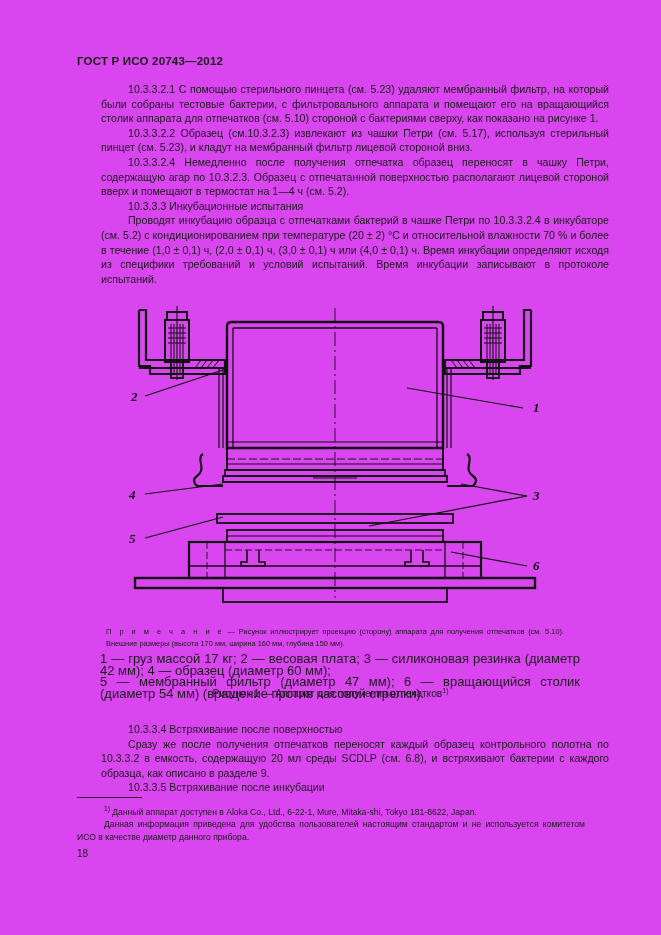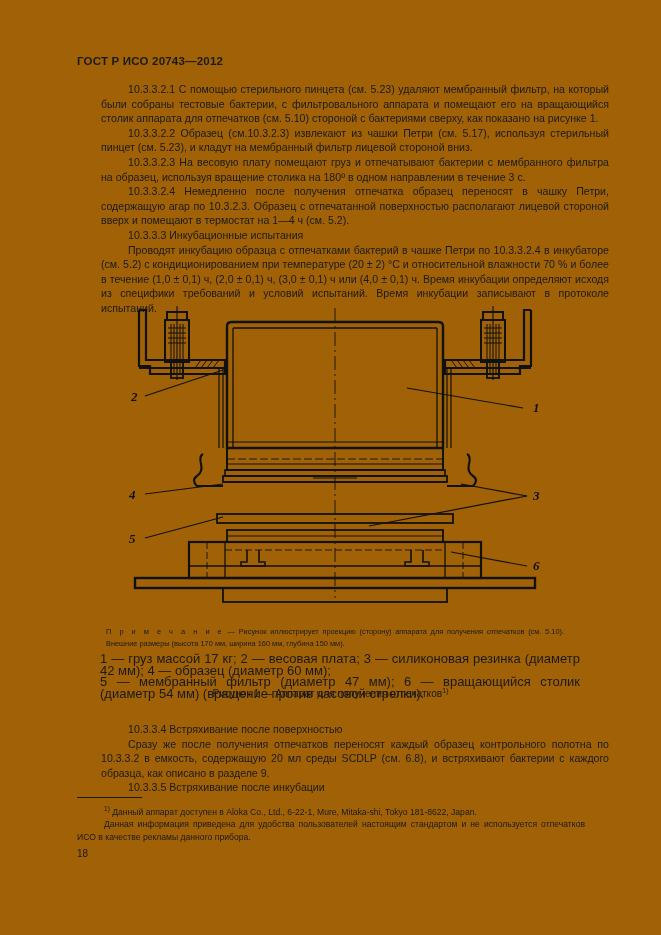--- a/index.html
+++ b/index.html
@@ -4,21 +4,21 @@
 <style>
   html, body {
     margin: 0;
     padding: 0;
     background: #ffffff;
   }
   .page {
     position: relative;
     width: 661px;
     height: 935px;
-    background: #a16207;
+    background: #d946ef;
     font-family: "Liberation Sans", sans-serif;
     color: #1a1a1a;
     overflow: hidden;
   }
   .header {
     position: absolute;
     left: 77px;
     top: 55px;
     font-size: 11.5px;
     font-weight: bold;
@@ -113,21 +113,20 @@
 </head>
 <body>
 
 <div class="page">
 
   <div class="header">ГОСТ Р ИСО 20743—2012</div>
 
   <div class="body-text block-a">
     <p>10.3.3.2.1  С помощью стерильного пинцета (см. 5.23) удаляют мембранный фильтр, на который были собраны тестовые бактерии, с фильтровального аппарата и помещают его на вращающийся столик аппарата для отпечатков (см. 5.10) стороной с бактериями сверху, как показано на рисунке 1.</p>
     <p>10.3.3.2.2  Образец (см.10.3.2.3) извлекают из чашки Петри (см. 5.17), используя стерильный пинцет (см. 5.23), и кладут на мембранный фильтр лицевой стороной вниз.</p>
-    <p>10.3.3.2.3  На весовую плату помещают груз и отпечатывают бактерии с мембранного фильтра на образец, используя вращение столика на 180º в одном направлении в течение 3 с.</p>
     <p>10.3.3.2.4  Немедленно после получения отпечатка образец переносят в чашку Петри, содержащую агар по 10.3.2.3. Образец с отпечатанной поверхностью располагают лицевой стороной вверх и помещают в термостат на 1—4 ч (см. 5.2).</p>
     <p>10.3.3.3  Инкубационные испытания</p>
     <p>Проводят инкубацию образца с отпечатками бактерий в чашке Петри по 10.3.3.2.4 в инкубаторе (см. 5.2) с кондиционированием при температуре (20 ± 2) °С и относительной влажности 70 % и более в течение (1,0 ± 0,1) ч, (2,0 ± 0,1) ч, (3,0 ± 0,1) ч или (4,0 ± 0,1) ч. Время инкубации определяют исходя из специфики требований и условий испытаний. Время инкубации записывают в протоколе испытаний.</p>
   </div>
 
   <div class="figure">
     <svg width="440" height="305" viewBox="0 0 440 305" xmlns="http://www.w3.org/2000/svg">
       <g fill="none" stroke="#111111" stroke-width="1.6" stroke-linecap="butt">
 
         <line x1="220" y1="10" x2="220" y2="300" stroke-width="0.9" stroke-dasharray="14,4,2,4"></line>
@@ -275,18 +274,18 @@
   <div class="body-text block-b">
     <p>10.3.3.4  Встряхивание после поверхностью</p>
     <p>Сразу же после получения отпечатков переносят каждый образец контрольного полотна по 10.3.3.2 в емкость, содержащую 20 мл среды SCDLP (см. 6.8), и встряхивают бактерии с каждого образца, как описано в разделе 9.</p>
     <p>10.3.3.5  Встряхивание после инкубации</p>
   </div>
 
   <div class="footnote-rule"></div>
 
   <div class="footnote">
     <p class="ind"><sup>1)</sup><span> Данный аппарат доступен в Aloka Co., Ltd., 6-22-1, Mure, Mitaka-shi, Tokyo 181-8622, Japan.</span></p>
-    <p class="ind">Данная информация приведена для удобства пользователей настоящим стандартом и не используется отпечатков ИСО в качестве рекламы данного прибора.</p>
+    <p class="ind">Данная информация приведена для удобства пользователей настоящим стандартом и не используется комитетом ИСО в качестве диаметр данного прибора.</p>
   </div>
 
   <div class="page-number">18</div>
 
 </div>
 
 </body></html>

